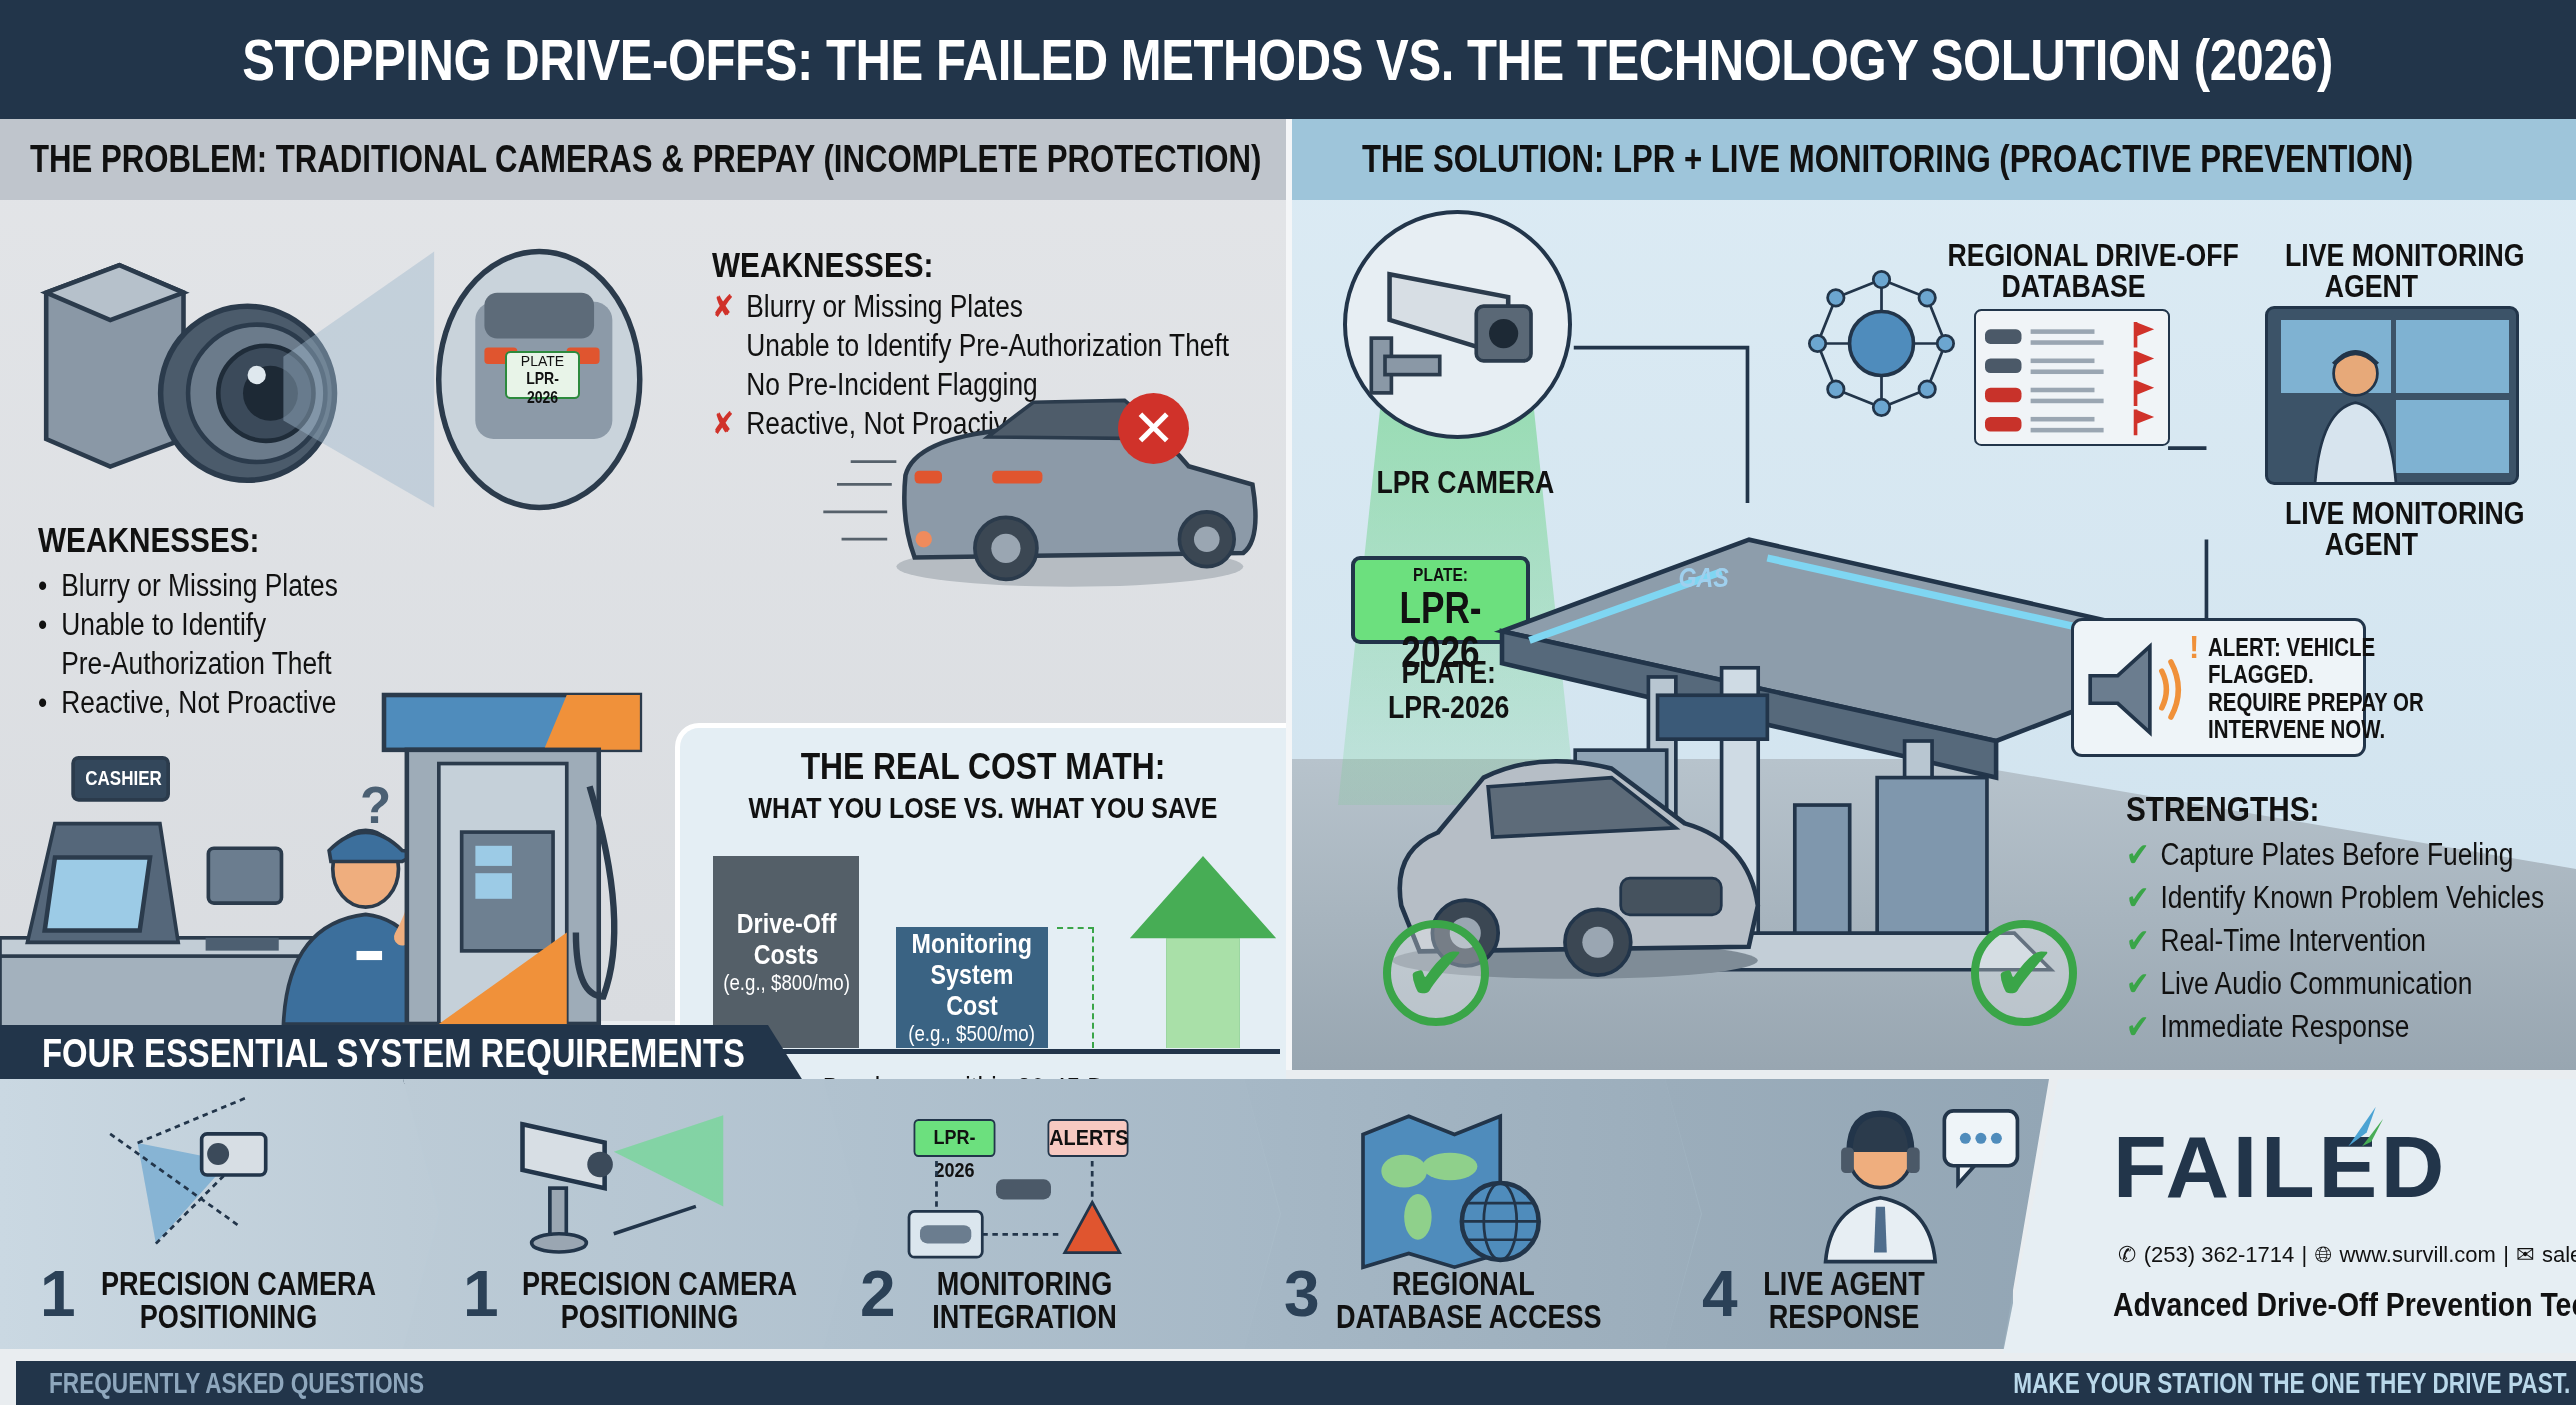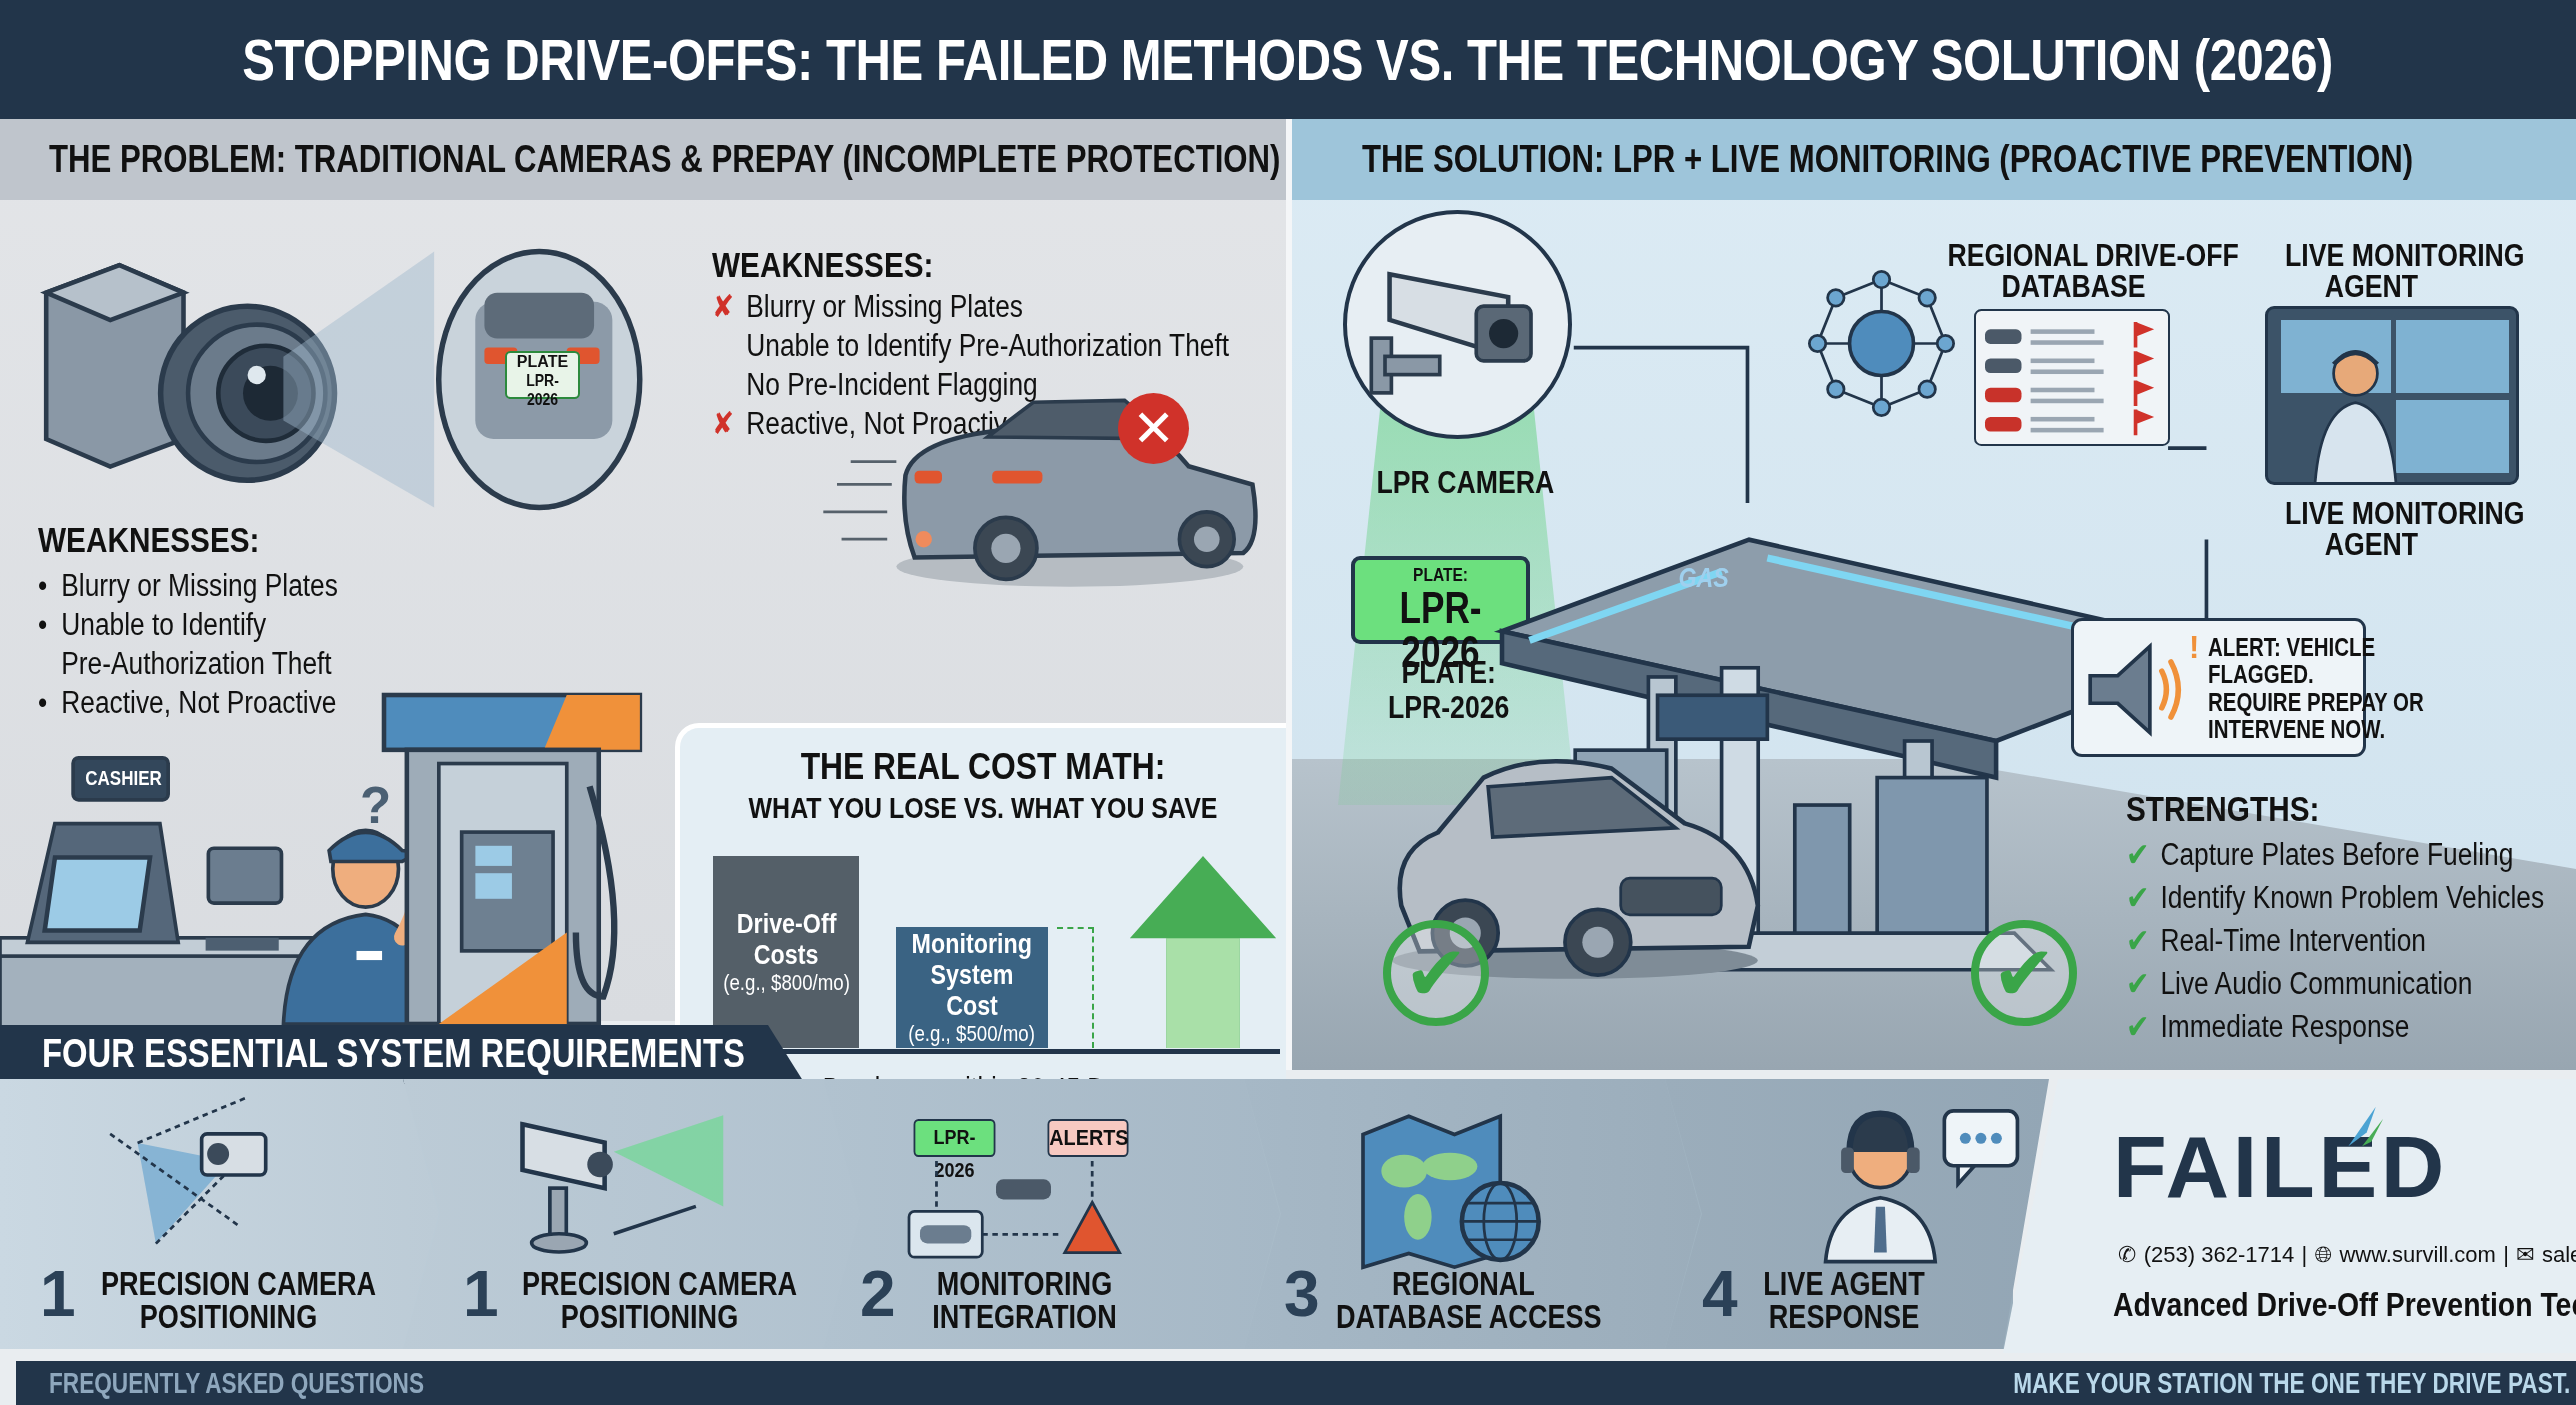--- a/index.html
+++ b/index.html
@@ -2,21 +2,21 @@
 <html style="font-size:14.6px"><head>
 <meta charset="utf-8">
 <style>
 *{box-sizing:border-box;margin:0;padding:0}
 html,body{width:2576px;height:1405px;overflow:hidden;background:#e9edf0}
 body{font-family:"Liberation Sans","DejaVu Sans",sans-serif;position:relative;color:#111}
 .title-bar{position:absolute;left:0;top:0;width:2576px;height:119px;background:#22354a;display:flex;align-items:center;justify-content:center}
 .title-bar h1{color:#fff;font-size:57px;font-weight:700;letter-spacing:-0.5px;transform:scaleX(.86);white-space:nowrap}
 
 .problem{position:absolute;left:0;top:119px;width:1286px;height:902px;background:linear-gradient(#e3e5e8,#d9dce0)}
-.problem-head{position:absolute;left:0;top:0;width:1286px;height:81px;background:#bfc5cc;display:flex;align-items:center;padding-left:49px}
+.problem-head{position:absolute;left:0;top:0;width:1286px;height:81px;background:#bfc5cc;display:flex;align-items:center;padding-left:30px}
 .problem-head span,.solution-head span{font-size:38px;font-weight:700;white-space:nowrap;transform:scaleX(.82);transform-origin:left center;display:inline-block}
 .solution{position:absolute;left:1292px;top:119px;width:1284px;height:951px;background:linear-gradient(#dcebf4,#cfe2ee)}
 .solution-head{position:absolute;left:0;top:0;width:1284px;height:81px;background:#9ec5da;display:flex;align-items:center;padding-left:70px}
 .divider{position:absolute;left:1286px;top:119px;width:5.5px;height:951px;background:#f4f6f8}
 h3.w{font-size:35px;font-weight:700;transform:scaleX(.85);transform-origin:left;white-space:nowrap}
 .wlist{list-style:none}
 .wlist li{font-size:31px;line-height:39px;white-space:nowrap;transform:scaleX(.85);transform-origin:left;display:flex;align-items:center;gap:7.3px}
 .xmark{color:#d0322a;font-weight:700;font-size:31px;width:33px;display:inline-block}
 .blank{width:33px;display:inline-block}
 .bul{width:20px;display:inline-block}
@@ -66,21 +66,21 @@
   </svg>
   <svg style="left:274px;top:128px" width="366" height="265" viewBox="0 0 400 290">
     <polygon points="10,120 175,5 175,285 10,190" fill="#9fb9cc" opacity=".45"></polygon>
     <ellipse cx="290" cy="145" rx="110" ry="140" fill="#c9d3db" stroke="#2b3b4c" stroke-width="6"></ellipse>
     <rect x="220" y="60" width="150" height="150" rx="20" fill="#8c9aa8"></rect>
     <rect x="230" y="50" width="120" height="50" rx="14" fill="#5d6b79"></rect>
     <rect x="230" y="110" width="36" height="18" rx="4" fill="#e0552f"></rect>
     <rect x="320" y="110" width="36" height="18" rx="4" fill="#e0552f"></rect>
   </svg>
   <div style="position:absolute;left:505px;top:232px;width:75px;height:48px;background:#e8f4e8;border:2.7px solid #2c8a3d;border-radius:5.5px;text-align:center">
-    <div style="font-size:16px;font-weight:700">PLATE</div>
+    <div style="font-size:14px;font-weight:400">PLATE</div>
     <div style="font-size:16.5px;font-weight:700;transform:scaleX(.85)">LPR-2026</div>
   </div>
 
   <div style="position:absolute;left:712px;top:126px">
     <h3 class="w">WEAKNESSES:</h3>
     <ul class="wlist" style="margin-top:1.8px">
       <li>
           <span class="xmark">✘</span>
           <span>Blurry or Missing Plates</span>
         </li>

